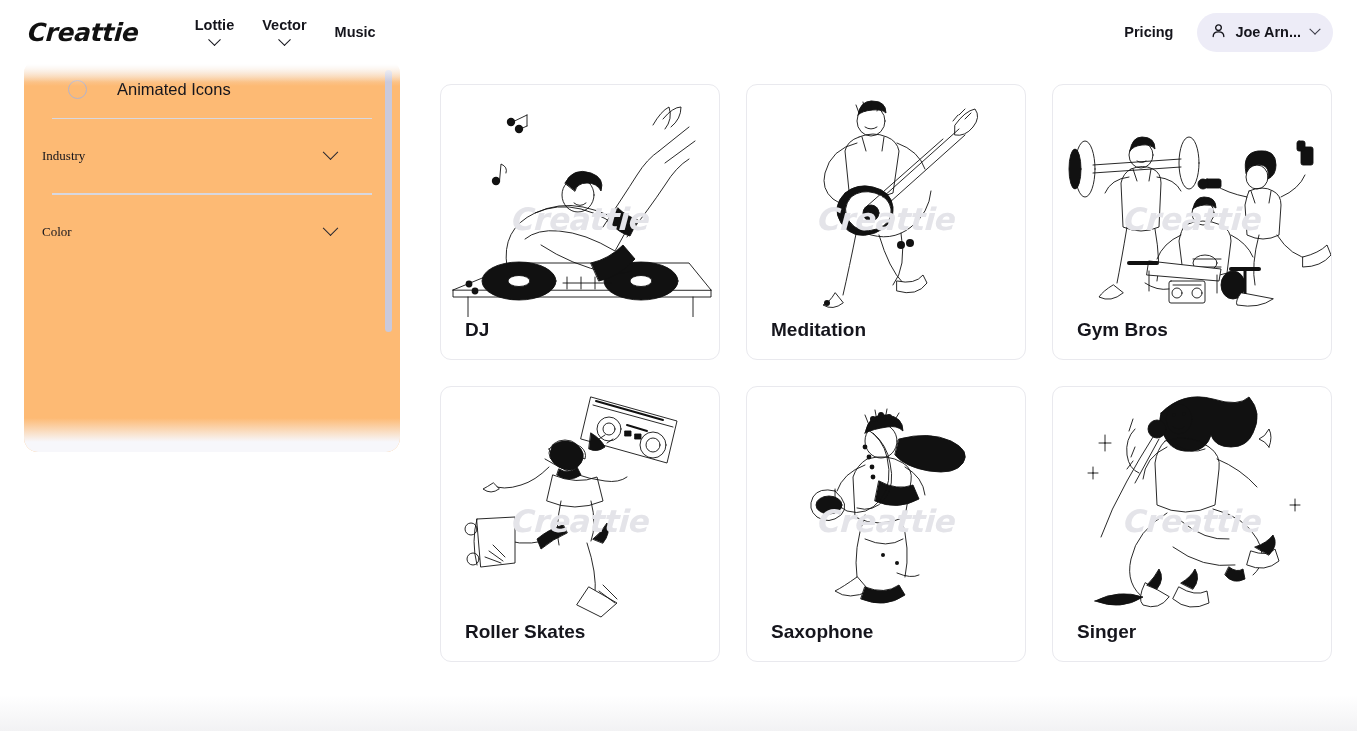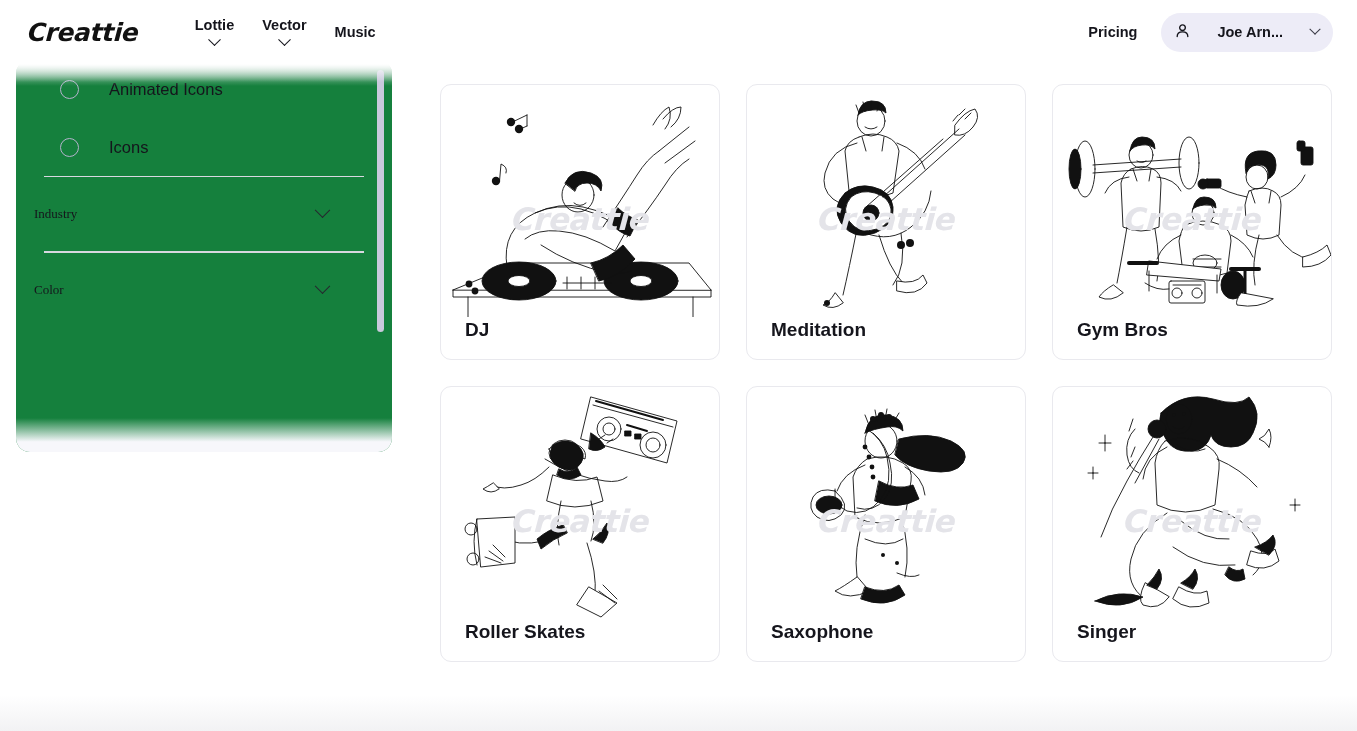--- a/index.html
+++ b/index.html
@@ -35,33 +35,33 @@
     width:9px; height:9px; border-right:1.6px solid #15151c; border-bottom:1.6px solid #15151c;
     transform:rotate(45deg) translate(-2px,-2px); display:inline-block;
   }
   .header-right {
     margin-left:auto; display:flex; align-items:center; gap:18px; margin-right:24px;
   }
   .pricing {
     font-size:14.5px; font-weight:bold; color:#15151c; cursor:pointer; padding:8px 6px;
   }
   .user-chip {
-    display:flex; align-items:center; gap:26px;
+    display:flex; align-items:center; gap:8px;
     background:#edecf7; border-radius:22px; padding:9px 14px 9px 13px; cursor:pointer;
   }
   .user-chip .uname { font-size:14.5px; font-weight:bold; color:#15151c; }
   .chev-sm {
     width:8px; height:8px; border-right:1.6px solid #3a3a46; border-bottom:1.6px solid #3a3a46;
     transform:rotate(45deg) translate(-2px,-2px); display:inline-block; margin-left:2px;
   }
 
   
   .sidebar {
-    position:absolute; left:16px; top:60px; width:376px; height:392px;
-    background:#15803d; border-radius:14px; overflow:hidden; z-index:40;
+    position:absolute; left:24px; top:60px; width:376px; height:392px;
+    background:#fdba74; border-radius:14px; overflow:hidden; z-index:40;
   }
   .sb-scroll { position:absolute; inset:0; padding:0 44px; }
   .sb-fade-top {
     position:absolute; left:0; top:0; width:100%; height:26px; z-index:3;
     background:linear-gradient(#f1f1f6, rgba(247,247,251,0));
     pointer-events:none;
   }
   .sb-fade-bot {
     position:absolute; left:0; bottom:0; width:100%; height:34px; z-index:3;
     background:linear-gradient(rgba(247,247,251,0), #f7f7fb 70%);
@@ -485,24 +485,20 @@
 <div class="hdr-fade"></div>
 <div class="page-fade"></div>
 
 <div class="sidebar">
   <div class="sb-scroll">
 
     <div class="radio-row">
       <span class="radio"></span>
       <span class="radio-label">Animated Icons</span>
     </div>
-    <div class="radio-row">
-      <span class="radio"></span>
-      <span class="radio-label">Icons</span>
-    </div>
 
     <div class="sb-divider"></div>
 
     <div class="sb-section">
       <span class="t">Industry</span>
       <span class="chev-lg"></span>
     </div>
 
     <div class="sb-divider"></div>
 

